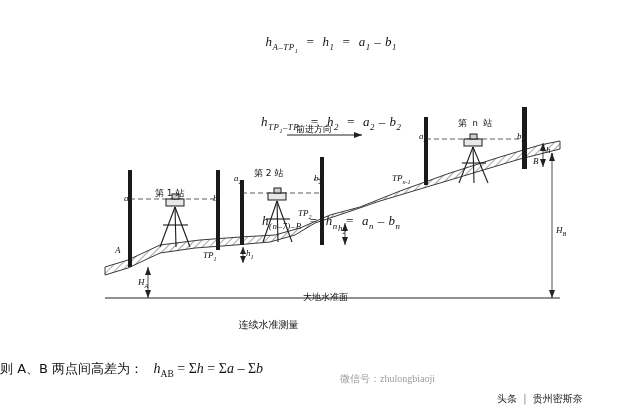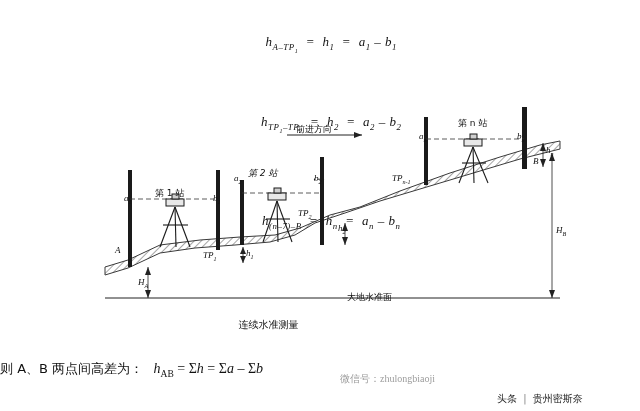--- a/index.html
+++ b/index.html
@@ -216,40 +216,40 @@
     </svg>
 
     
     <div class="lbl-cn" style="left:296px; top:28px;">前进方向</div>
 
     <div class="lbl" style="left:124px; top:98px;"><i>a</i><sub>1</sub></div>
     <div class="lbl-cn" style="left:155px; top:92px;">第 1 站</div>
     <div class="lbl" style="left:213px; top:98px;"><i>b</i><sub>1</sub></div>
 
     <div class="lbl" style="left:234px; top:78px;"><i>a</i><sub>2</sub></div>
-    <div class="lbl-cn" style="left:248px; top:72px;font-style:italic;">第 2 站</div>
+    <div class="lbl-cn" style="left:254px; top:72px;">第 2 站</div>
     <div class="lbl" style="left:314px; top:78px;"><i>b</i><sub>2</sub></div>
 
     <div class="lbl" style="left:419px; top:36px;"><i>a</i><sub>n</sub></div>
-    <div class="lbl-cn" style="left:458px; top:22px;">第 n 站</div>
+    <div class="lbl-cn" style="left:458px; top:22px;font-family:Liberation Mono, monospace;">第 n 站</div>
     <div class="lbl" style="left:517px; top:36px;"><i>b</i><sub>n</sub></div>
 
     <div class="lbl" style="left:115px; top:150px;"><i>A</i></div>
     <div class="lbl" style="left:203px; top:155px;">TP<sub>1</sub></div>
     <div class="lbl" style="left:298px; top:113px;">TP<sub>2</sub></div>
     <div class="lbl" style="left:392px; top:78px;">TP<sub>n-1</sub></div>
     <div class="lbl" style="left:533px; top:61px;"><i>B</i></div>
 
     <div class="lbl" style="left:246px; top:153px;"><i>h</i><sub>1</sub></div>
     <div class="lbl" style="left:338px; top:128px;"><i>h</i><sub>2</sub></div>
     <div class="lbl" style="left:546px; top:50px;"><i>h</i><sub>n</sub></div>
     <div class="lbl" style="left:138px; top:182px;"><i>H</i><sub>A</sub></div>
     <div class="lbl" style="left:556px; top:130px;"><i>H</i><sub>B</sub></div>
 
-    <div class="lbl-cn" style="left:303px; top:196px;margin-left:44px;">大地水准面</div>
+    <div class="lbl-cn" style="left:303px; top:196px;">大地水准面</div>
   </div>
 
   <div class="caption">连续水准测量</div>
 
   <div class="bottom-line">
     <span class="cn">则 A、B 两点间高差为：</span>
     <span>
       &nbsp;&nbsp;<i>h</i><sub>AB</sub> = Σ<i>h</i> = Σ<i>a</i> – Σ<i>b</i>
     </span>
   </div>

